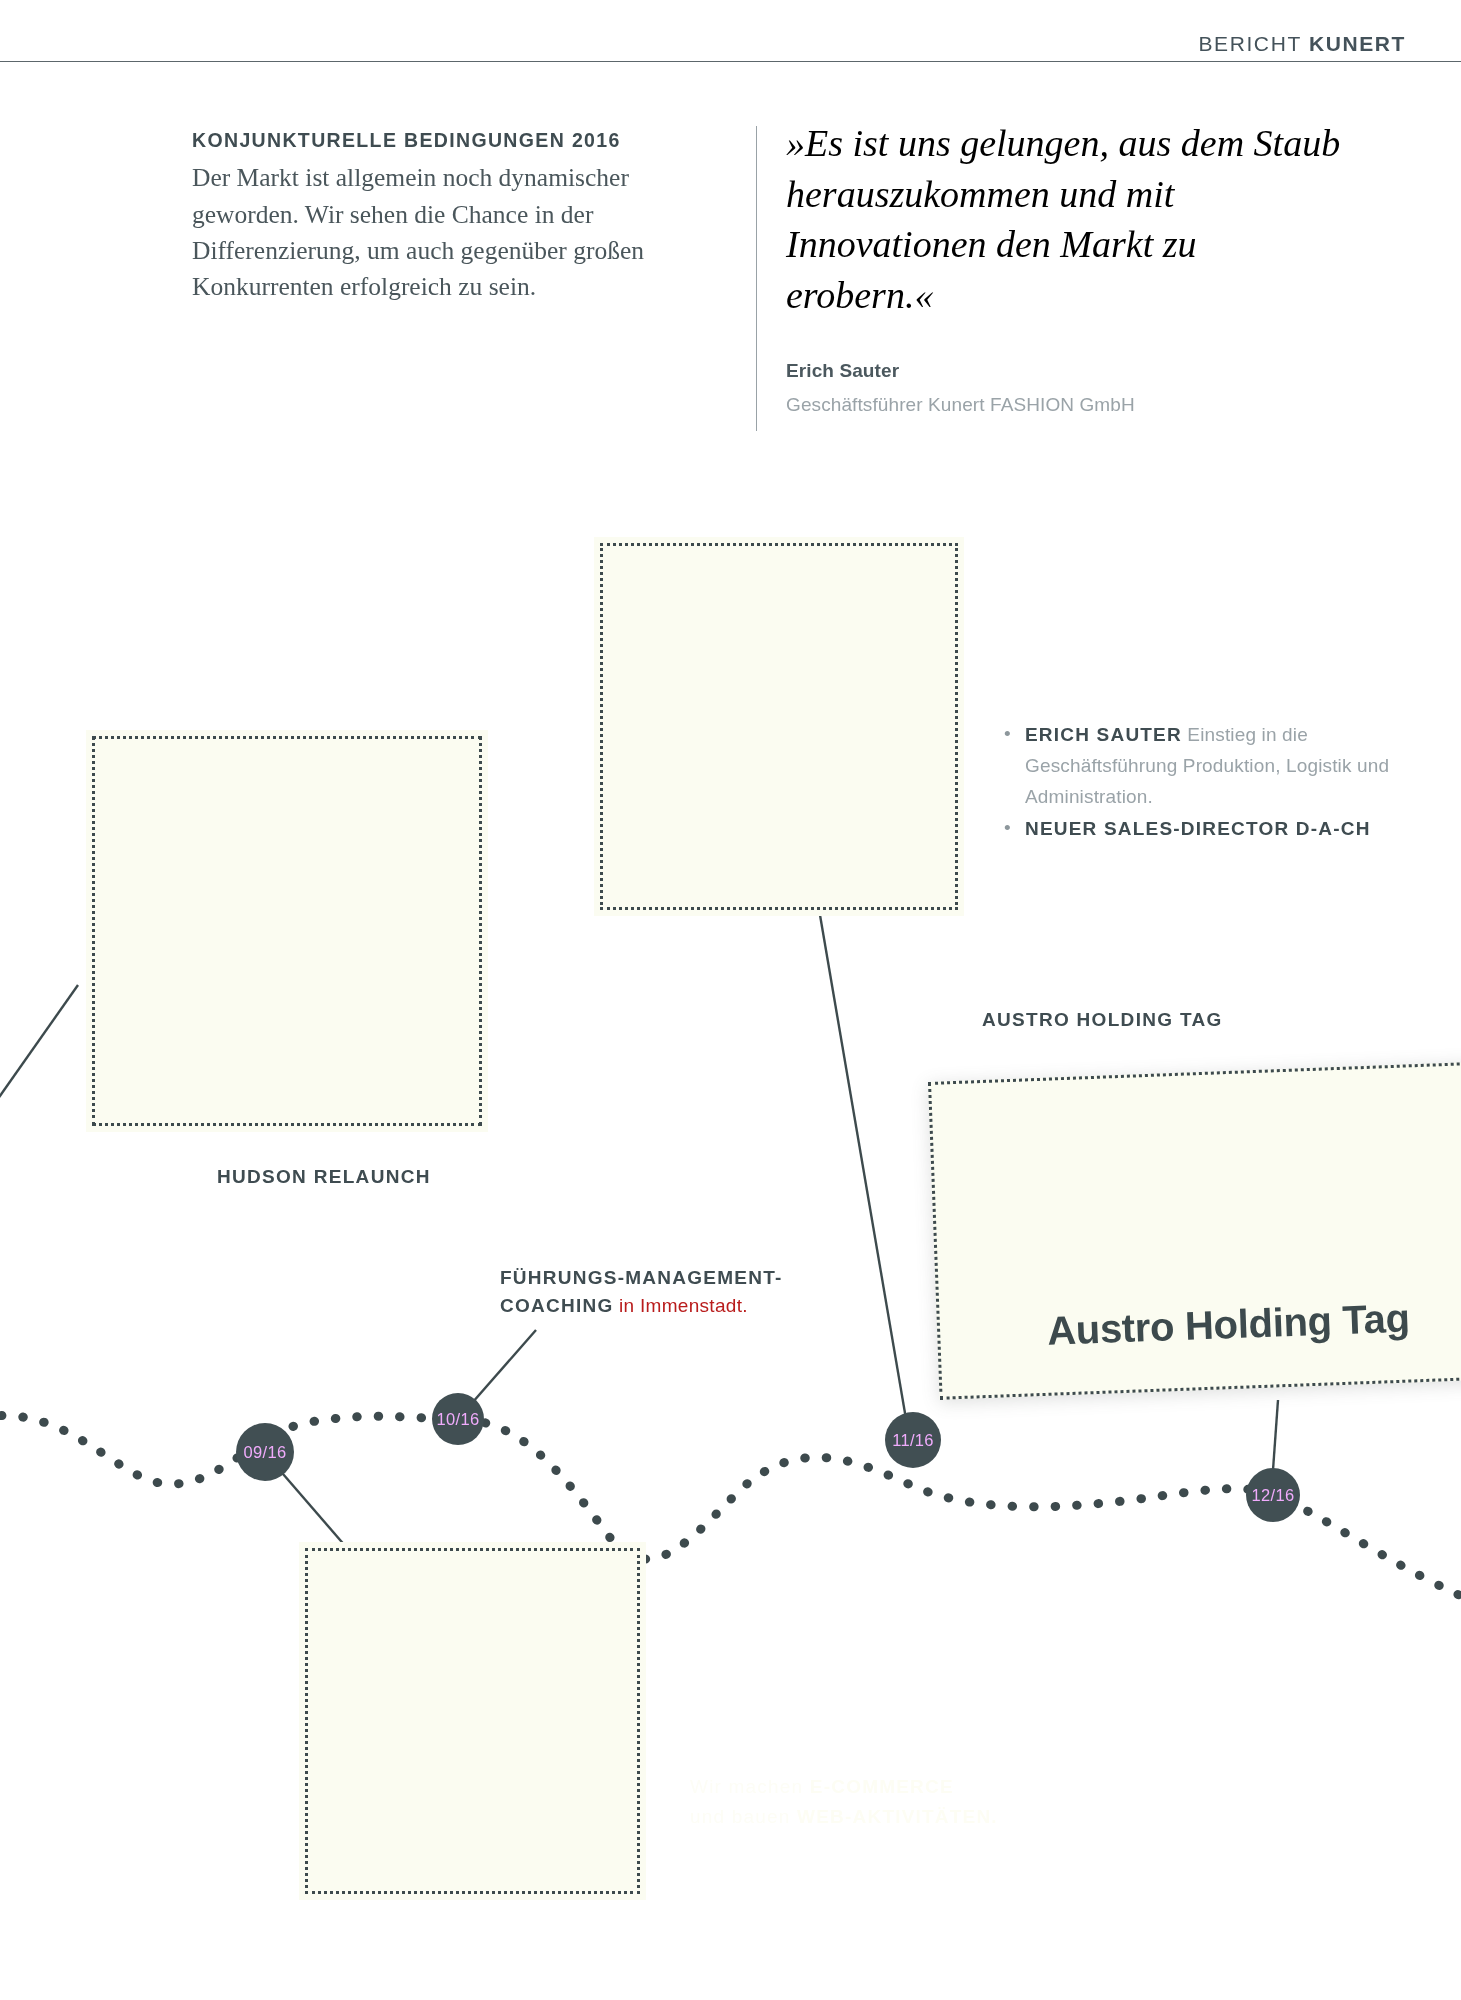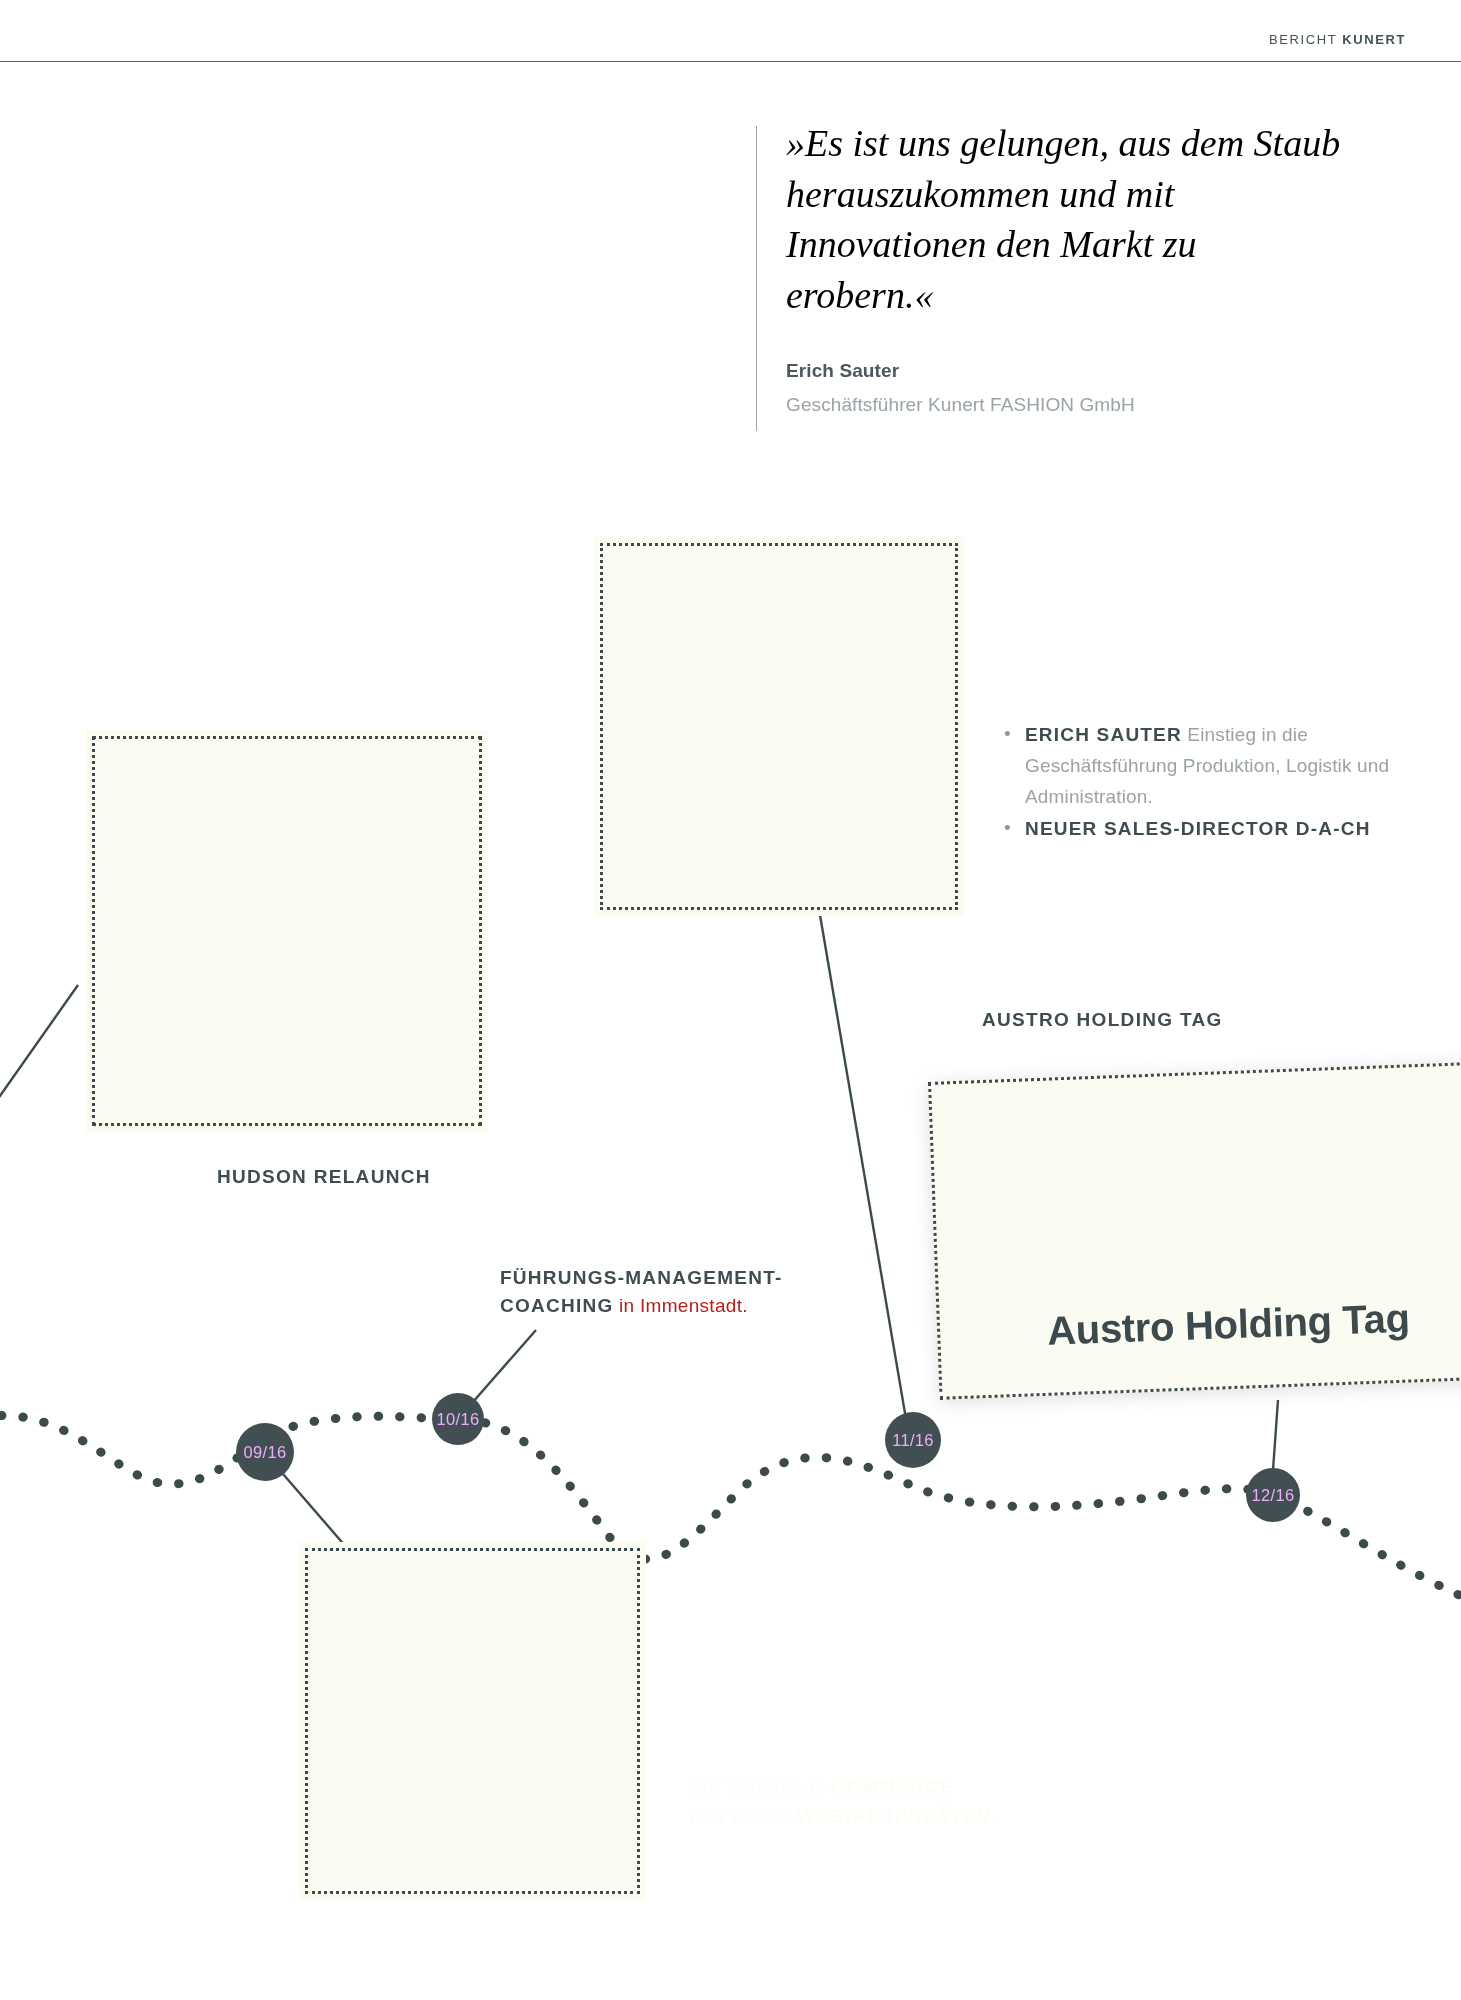--- a/index.html
+++ b/index.html
@@ -15,21 +15,21 @@
     overflow: hidden;
     font-family: "Liberation Sans", sans-serif;
     color: #3d4a4d;
   }
 
   
   .header {
     position: absolute;
     top: 32px;
     right: 55px;
-    font-size: 13px;
+    font-size: 21px;
     letter-spacing: 1.6px;
     color: #44525a;
     font-weight: 400;
     white-space: nowrap;
   }
   .header .strong { font-weight: 700; letter-spacing: 1.6px; }
   .header-rule {
     position: absolute;
     top: 61px;
     left: 0;
@@ -247,20 +247,24 @@
   .faint .soft { color: #fdfdf6; font-weight: 400; }
 </style>
 </head>
 <body>
 
 <div class="page">
 
   <div class="header"><span>BERICHT </span><span class="strong">KUNERT</span></div>
   <div class="header-rule"></div>
 
+  <div class="intro-left">
+    <h2 class="kicker">KONJUNKTURELLE BEDINGUNGEN 2016</h2>
+    <p class="intro-body">Der Markt ist allgemein noch dynamischer geworden. Wir sehen die Chance in der Differenzierung, um auch gegenüber großen Konkurrenten erfolgreich zu sein.</p>
+  </div>
 
   <div class="col-divider"></div>
 
   <div class="intro-right">
     <blockquote class="pullquote">»Es ist uns gelungen, aus dem Staub herauszukommen und mit Innovationen den Markt zu erobern.«</blockquote>
     <div class="quote-attrib-name">Erich Sauter</div>
     <div class="quote-attrib-role">Geschäftsführer Kunert FASHION GmbH</div>
   </div>
 
   <svg class="graphic" viewBox="0 0 1461 2000" width="1461" height="2000" xmlns="http://www.w3.org/2000/svg">

